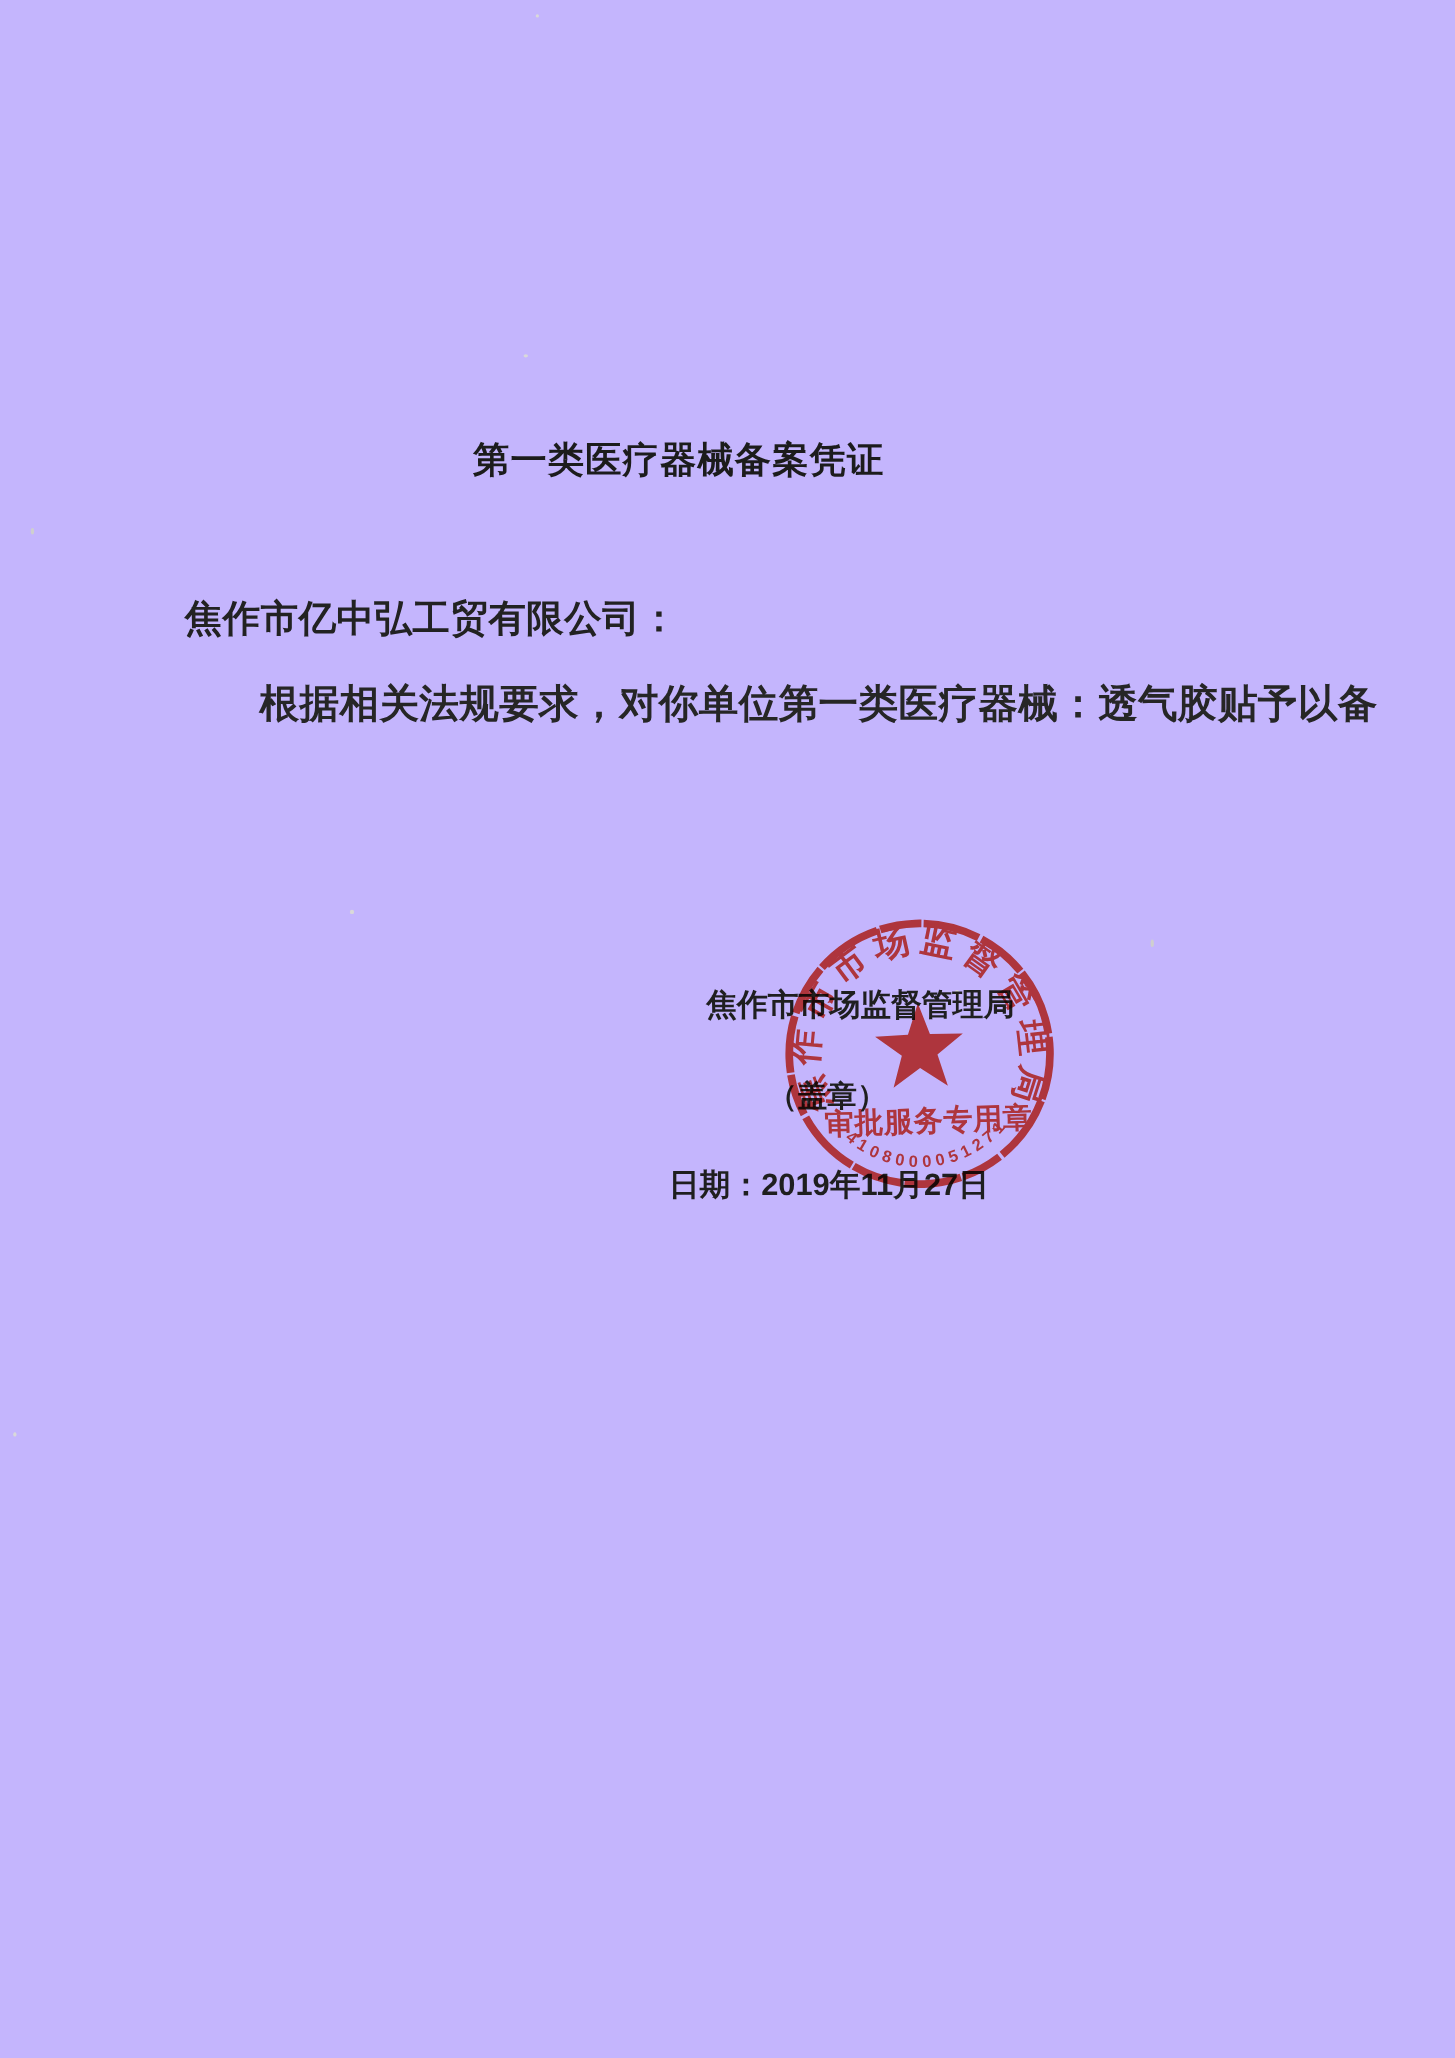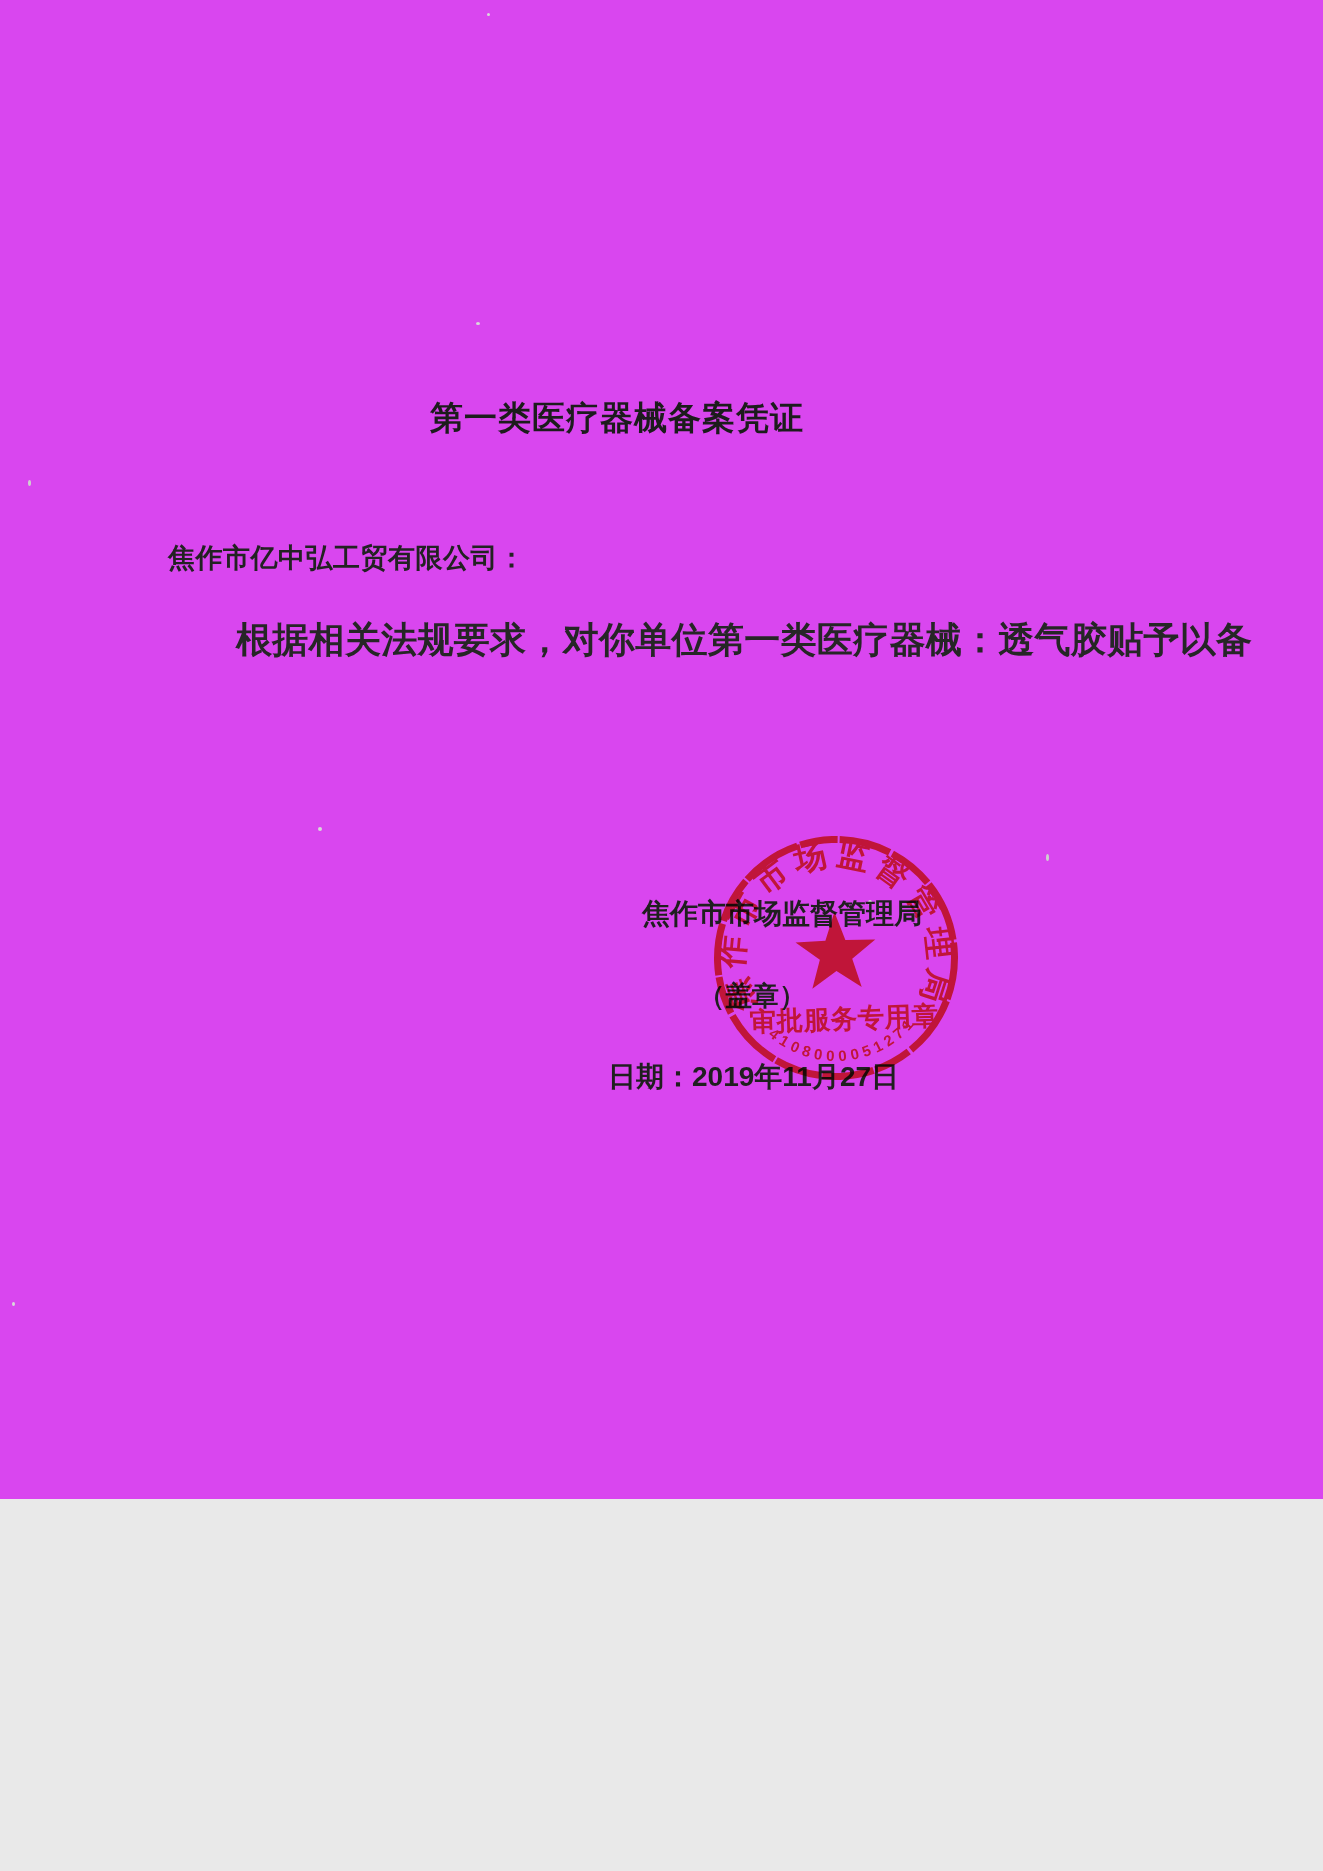--- a/index.html
+++ b/index.html
@@ -1,41 +1,41 @@
 <!DOCTYPE html>
 <html><head>
 <meta charset="utf-8">
 <style>
   html, body { margin: 0; padding: 0; background: #e9e9e9; }
   .page {
     position: relative;
     width: 1323px;
-    height: 1499px;
+    height: 1871px;
     margin: 0 auto;
-    background: #d946ef;
+    background: #c4b5fd;
     overflow: hidden;
     font-family: "Liberation Sans", sans-serif;
     color: #212121;
   }
   .doc-title {
     position: absolute;
     top: 396px;
     left: 0;
     width: 1234px;
     text-align: center;
     font-size: 33px;
     font-weight: 700;
     letter-spacing: 1px;
     color: #1c1c1c;
   }
   .salutation {
     position: absolute;
     top: 540px;
     left: 168px;
-    font-size: 27px;
+    font-size: 34px;
     font-weight: 700;
     letter-spacing: 0.5px;
     color: #222;
   }
   .body-line { position: absolute; font-size: 36px; font-weight: 700; letter-spacing: 0.3px; color: #262626; }
   .body-line-1 { top: 616px; left: 236px; }
   .body-line-2 { top: 665px; left: 171px; }
   .issuer {
     position: absolute;
     top: 895px;

